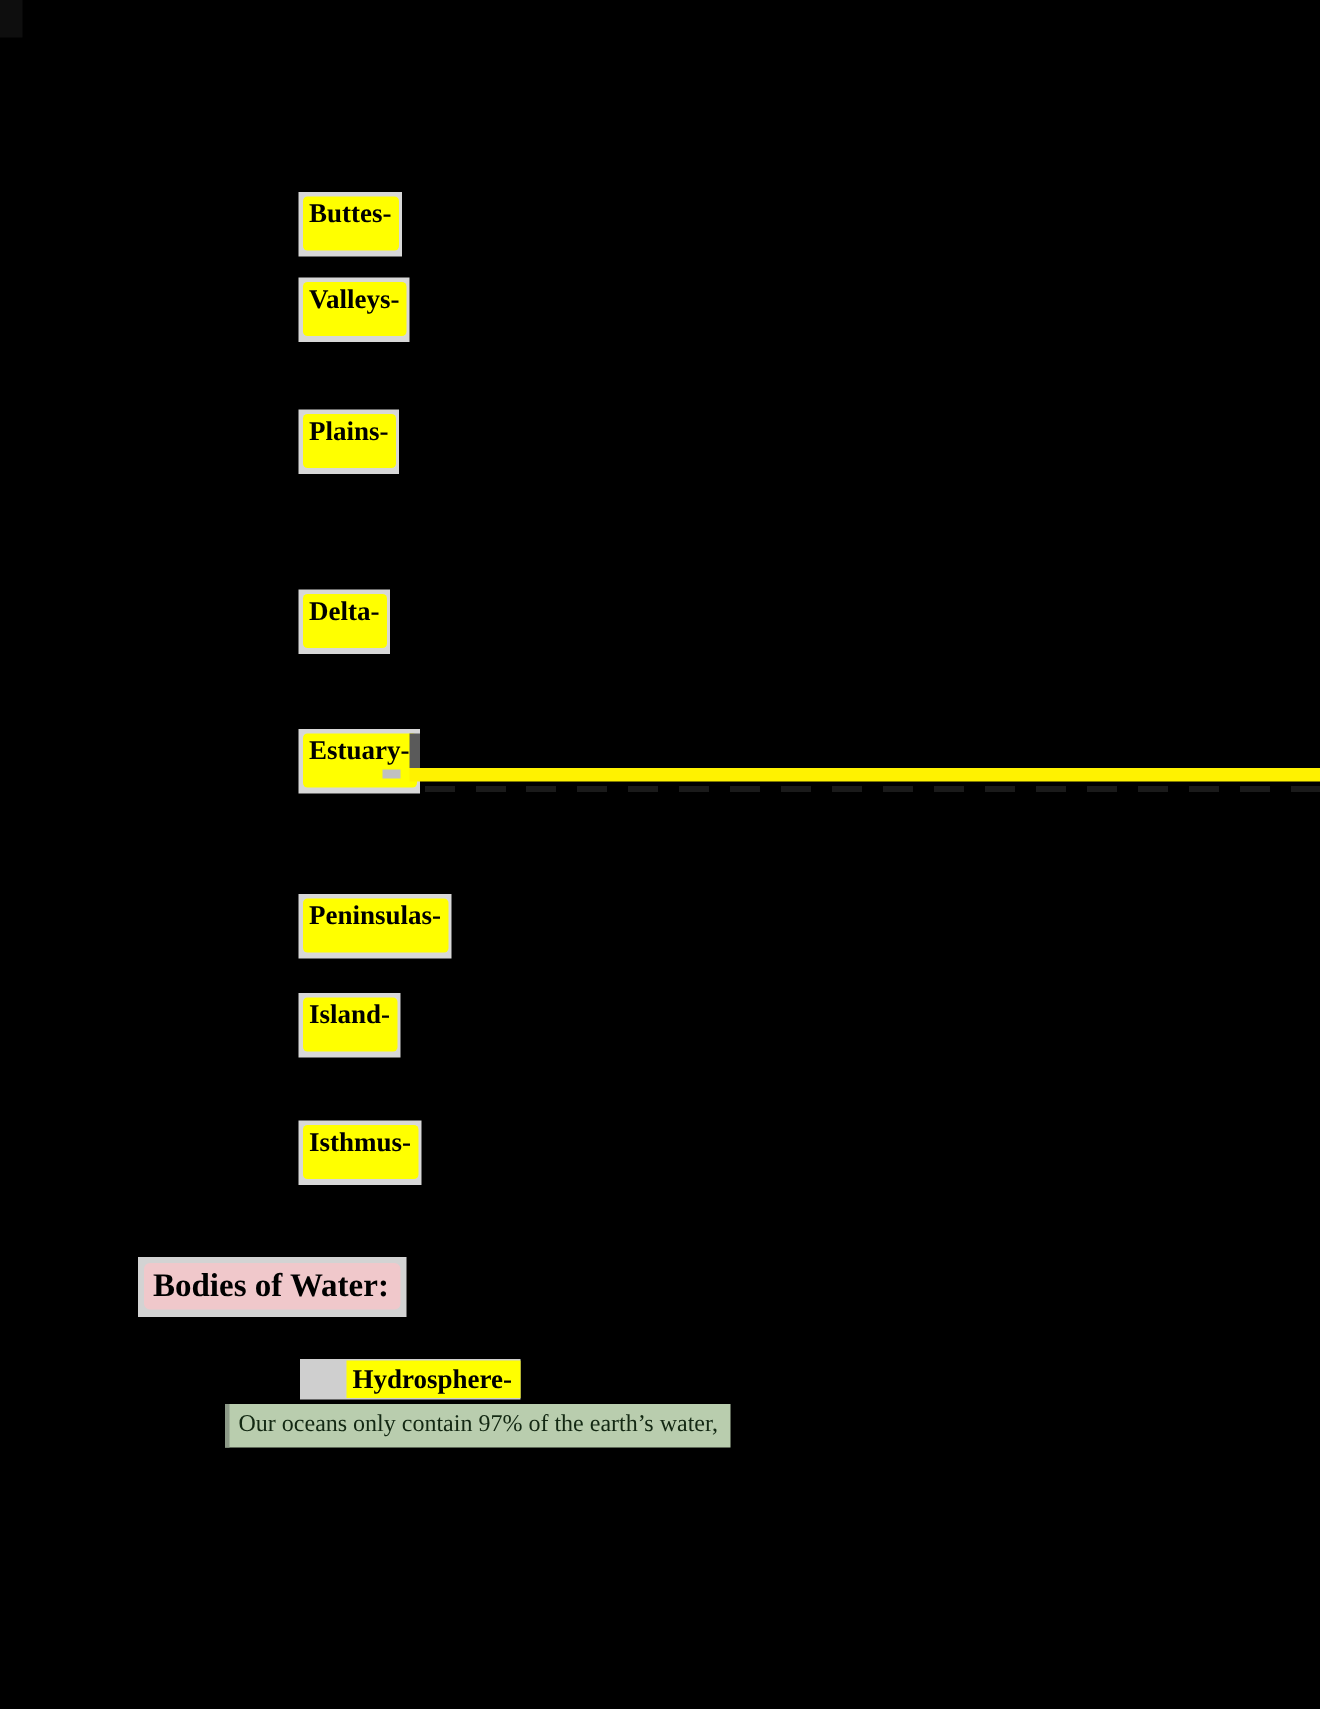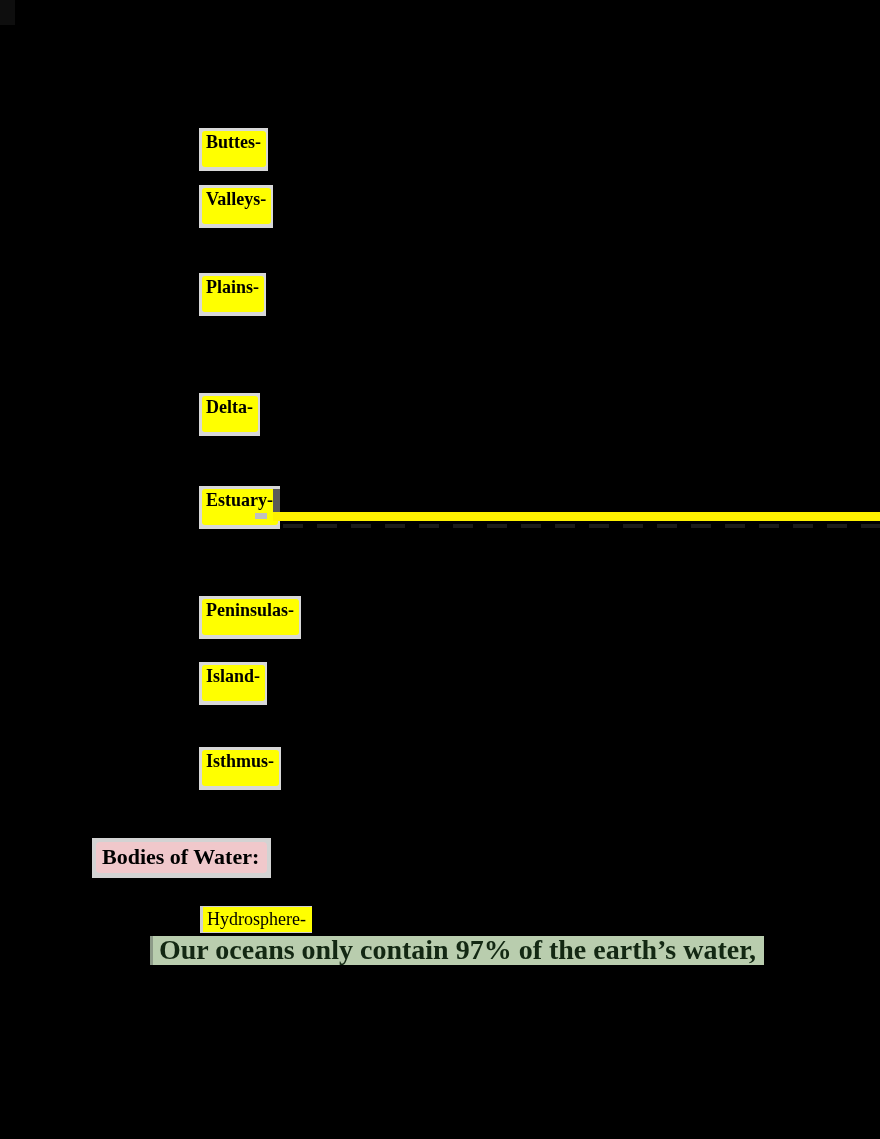--- a/index.html
+++ b/index.html
@@ -66,36 +66,37 @@
     left: 200px;
     top: 906px;
     background: #cfcfcf;
     padding: 1px 0 1px 3px;
     display: inline-block;
   }
   .hydro .hl {
     display: inline-block;
     background: #ffff00;
     color: #000000;
-    font-weight: normal;
+    font-weight: bold;
     font-size: 18px;
     line-height: 22px;
     padding: 1px 6px 2px 4px;
     white-space: nowrap;
+    margin-left: 28px;
   }
   
   .fact {
     position: absolute;
     left: 150px;
     top: 936px;
     background: #b9cdae;
     border-left: 3px solid #8d9a88;
     color: #132813;
-    font-weight: bold;
-    font-size: 28px;
+    font-weight: normal;
+    font-size: 16px;
     line-height: 24px;
     padding: 2px 8px 3px 6px;
     white-space: nowrap;
   }
   
   .bar {
     position: absolute;
     left: 273px;
     top: 512px;
     width: 607px;

